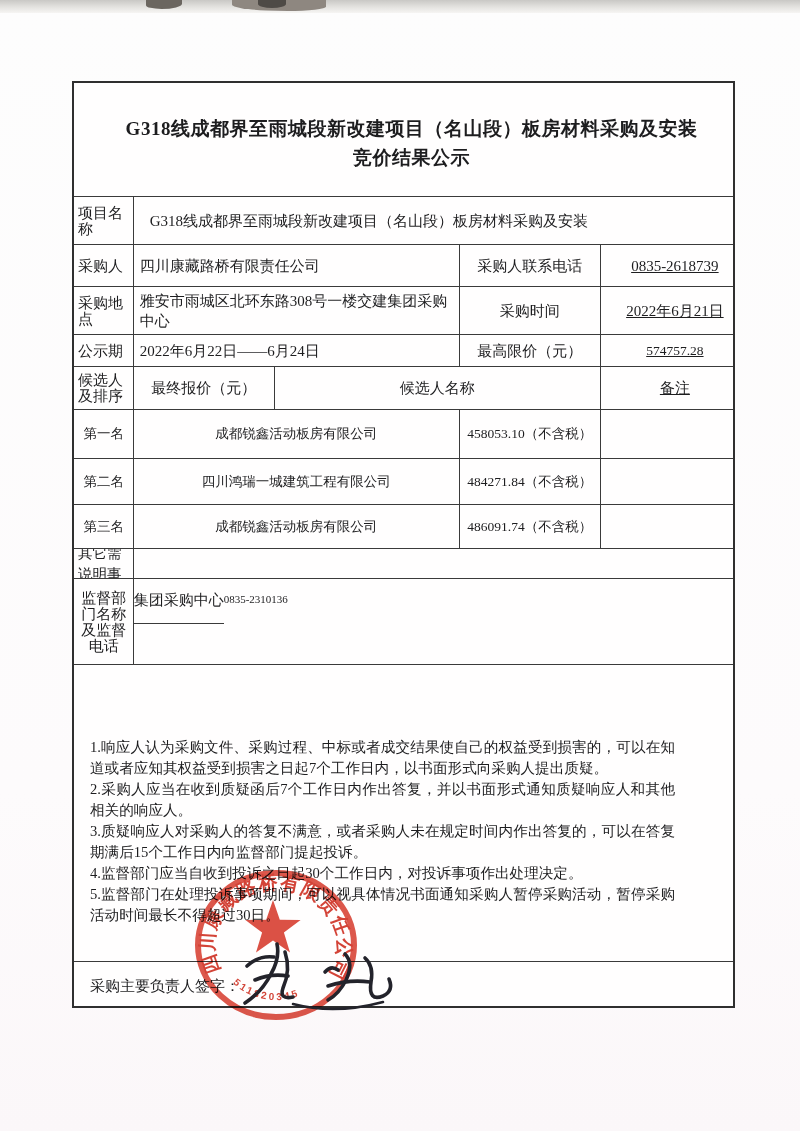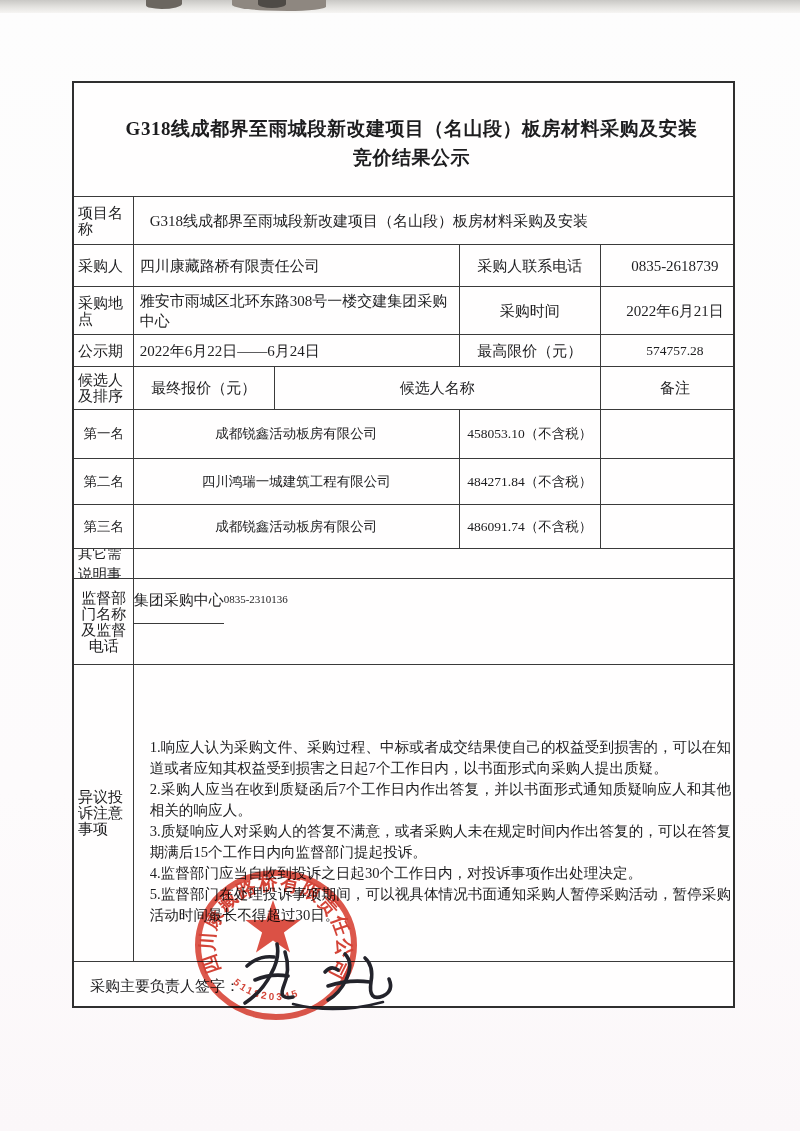--- a/index.html
+++ b/index.html
@@ -22,21 +22,21 @@
     position:absolute;left:72px;top:81px;width:663px;height:927px;
     border:2px solid #2f2f2f;box-sizing:border-box;background:#fffefe;
   }
   .row{display:flex;box-sizing:border-box;border-bottom:1.5px solid #3a3a3a;}
   .row:last-child{border-bottom:none;}
   .cell{box-sizing:border-box;border-right:1.5px solid #3a3a3a;display:flex;align-items:center;overflow:hidden;}
   .cell:last-child{border-right:none;padding-left:16px;}
   .c1{width:60px;padding:2px 3px 2px 4px;font-size:15px;line-height:16px;}
   .c2{width:328px;padding:2px 6px;}
   .c3{width:142px;justify-content:center;text-align:center;}
-  .c4{width:133px;justify-content:center;text-align:right;}
+  .c4{width:133px;justify-content:center;text-align:right;text-decoration:underline;}
   .cfull{width:603px;padding:2px 6px;}
   .center{justify-content:center;text-align:center;}
   .fs15{font-size:15px;line-height:20px;}
   .fs14{font-size:13.5px;line-height:18px;}
 
   .title-row{height:114px;border-bottom:1.5px solid #3a3a3a;}
   .title-cell{width:100%;flex-direction:column;justify-content:center;text-align:center;padding-top:6px;}
   .title-line{font-size:19px;font-weight:bold;line-height:29px;letter-spacing:.5px;}
 
   .r-project{height:48px;}
@@ -145,21 +145,20 @@
 
     <div class="row r-supervision">
       <div class="cell c1 center">监督部门名称及监督电话</div>
       <div class="sup-stack">
         <div class="sup-sub1">集团采购中心</div>
         <div class="sup-sub2">0835-2310136</div>
       </div>
     </div>
 
     <div class="row r-objection">
-      <div class="cell c1">异议投诉注意事项</div>
       <div class="cell objection-body">
         <div class="objection-item">1.响应人认为采购文件、采购过程、中标或者成交结果使自己的权益受到损害的，可以在知道或者应知其权益受到损害之日起7个工作日内，以书面形式向采购人提出质疑。</div>
         <div class="objection-item">2.采购人应当在收到质疑函后7个工作日内作出答复，并以书面形式通知质疑响应人和其他相关的响应人。</div>
         <div class="objection-item">3.质疑响应人对采购人的答复不满意，或者采购人未在规定时间内作出答复的，可以在答复期满后15个工作日内向监督部门提起投诉。</div>
         <div class="objection-item">4.监督部门应当自收到投诉之日起30个工作日内，对投诉事项作出处理决定。</div>
         <div class="objection-item">5.监督部门在处理投诉事项期间，可以视具体情况书面通知采购人暂停采购活动，暂停采购活动时间最长不得超过30日。</div>
       </div>
     </div>
 
     <div class="row r-signature">

